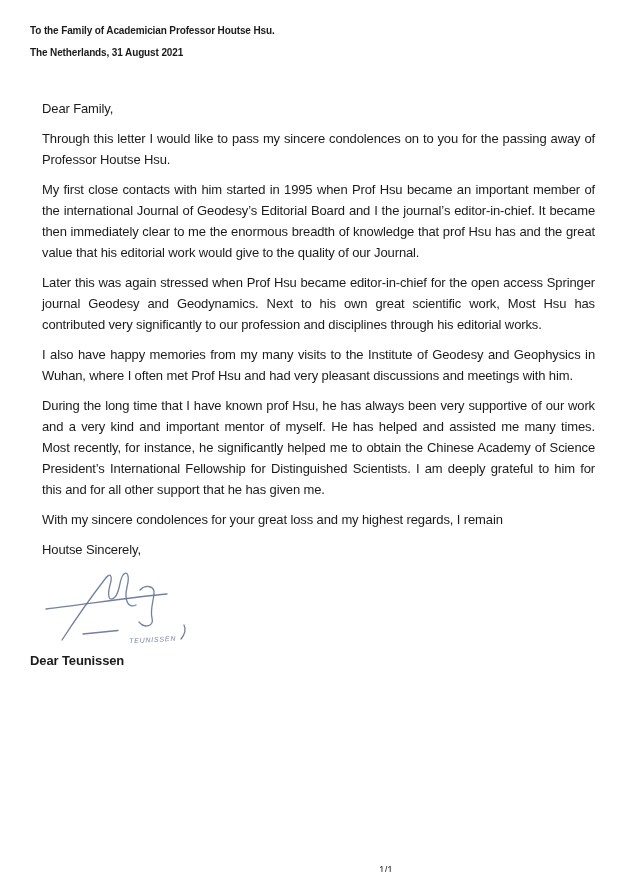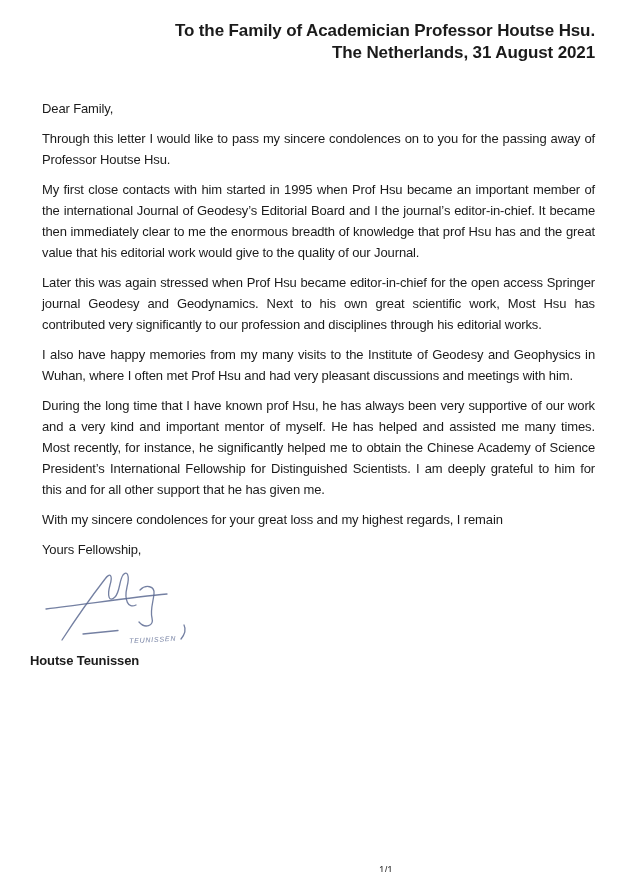--- a/index.html
+++ b/index.html
@@ -13,23 +13,23 @@
   .page {
     box-sizing: border-box;
     width: 626px; height: 872px;
     padding: 20px 31px 0 30px;
     font-size: 13px;
     line-height: 21px;
     letter-spacing: -0.12px;
     color: #1b1b1b;
   }
   .letterhead {
-    text-align: right;
+    text-align: left;
     font-weight: bold;
-    font-size: 17px;
+    font-size: 10px;
     line-height: 22px;
     margin: 0 0 34px 0;
   }
   p { margin: 0 0 9px 12px; }
   .body-para { text-align: justify; }
   .valediction { margin-bottom: 0; }
   .signature {
     display: block;
     margin: 4px 0 0 3px;
   }
@@ -65,30 +65,30 @@
   <p class="salutation">Dear Family,</p>
 
   <p class="body-para">Through this letter I would like to pass my sincere condolences on to you for the passing away of Professor Houtse Hsu.</p>
   <p class="body-para">My first close contacts with him started in 1995 when Prof Hsu became an important member of the international Journal of Geodesy’s Editorial Board and I the journal’s editor-in-chief. It became then immediately clear to me the enormous breadth of knowledge that prof Hsu has and the great value that his editorial work would give to the quality of our Journal.</p>
   <p class="body-para">Later this was again stressed when Prof Hsu became editor-in-chief for the open access Springer journal Geodesy and Geodynamics. Next to his own great scientific work, Most Hsu has contributed very significantly to our profession and disciplines through his editorial works.</p>
   <p class="body-para">I also have happy memories from my many visits to the Institute of Geodesy and Geophysics in Wuhan, where I often met Prof Hsu and had very pleasant discussions and meetings with him.</p>
   <p class="body-para">During the long time that I have known prof Hsu, he has always been very supportive of our work and a very kind and important mentor of myself. He has helped and assisted me many times. Most recently, for instance, he significantly helped me to obtain the Chinese Academy of Science President’s International Fellowship for Distinguished Scientists. I am deeply grateful to him for this and for all other support that he has given me.</p>
 
   <p class="closing">With my sincere condolences for your great loss and my highest regards, I remain</p>
 
-  <p class="valediction">Yours Fellowship,</p>
+  <p class="valediction">Houtse Sincerely,</p>
 
   <svg class="signature" width="158" height="84" viewBox="0 0 158 84" aria-hidden="true">
     <g fill="none" stroke-width="1.3" stroke-opacity="0.85" stroke-linecap="round" stroke-linejoin="round" stroke="#5c6a92">
       <path d="M 13 45 C 55 40, 100 33, 134 30"></path>
       <path d="M 29 76 C 42 56, 62 28, 72 15 C 77 8, 80 11, 77 21 C 74 32, 76 39, 82 33 C 87 28, 86 17, 90 11 C 94 6, 97 11, 94 23 C 91 36, 95 45, 103 41"></path>
       <path d="M 107 26 C 113 20, 122 22, 121 30 C 120 39, 117 46, 119 54 C 121 62, 112 65, 106 58"></path>
       <path d="M 50 70 L 85 66.5"></path>
       <path d="M 148 75 C 152 70, 153 65, 151 61"></path>
     </g>
     <text x="96" y="78" font-size="7" letter-spacing="0.8" transform="rotate(-3 120 76)" fill-opacity="0.85" fill="#5c6a92">TEUNISSEN</text>
   </svg>
 
-  <p class="signer-name">Houtse Teunissen</p>
+  <p class="signer-name">Dear Teunissen</p>
 
   <div class="page-number">1/1</div>
 
 </div>
 
 </body></html>

